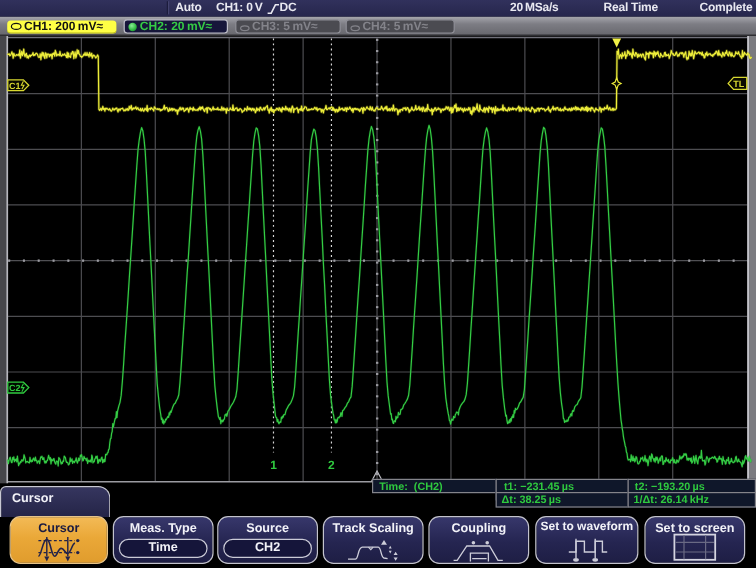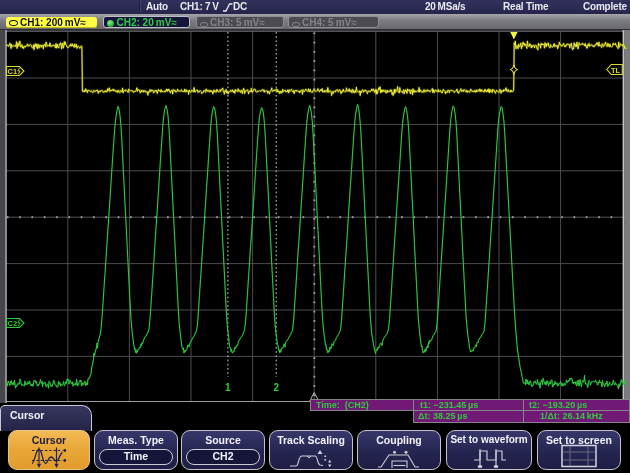--- a/index.html
+++ b/index.html
@@ -12,42 +12,42 @@
 #tbbox span{position:absolute;top:0.5px;white-space:pre}
 .tw{position:absolute;top:1px;white-space:pre}
 
 #chanbar{position:absolute;left:0;top:14px;width:630px;height:16px;
 background:linear-gradient(180deg,#a6a6ac 0%,#7d7d84 40%,#68686e 100%);
 border-bottom:1px solid #2e2e32;font-size:10px}
 .chb{position:absolute;top:2.5px;height:11.5px;border-radius:3px;white-space:pre;line-height:11px}
 .oval{display:inline-block;width:9px;height:6px;border-radius:50%;vertical-align:-0.5px;margin:0 2px 0 3px}
 
 #readout{position:absolute;left:310px;top:399px;width:320px;height:23.5px;font-size:9px;color:#2fca3f}
-#readout .cell{position:absolute;background:#701a75;border:1px solid #84848a;line-height:10px;white-space:pre}
+#readout .cell{position:absolute;background:#0f172a;border:1px solid #84848a;line-height:10px;white-space:pre}
 
 #tab{position:absolute;left:0;top:404.5px;width:92px;height:26px;
 background:linear-gradient(180deg,#36365f,#242447);
 border:1.5px solid #c8c8d3;border-bottom:none;border-radius:5px 10px 0 0;
 color:#f2f2f8;font-size:10.5px;padding:3.5px 0 0 9px}
 .btn{position:absolute;top:430px;height:40px;border-radius:9px;border:1.4px solid #c3c3cd;
 background:linear-gradient(180deg,#37376b 0%,#26265280 55%,#1f1f46 100%);
 background:linear-gradient(180deg,#37376b,#252551 55%,#1e1e44);
 color:#f2f2f8;font-size:10.5px;text-align:center;padding-top:2.5px}
 .btn .pill{position:absolute;left:4px;right:4px;top:17.5px;height:16px;border-radius:8px;
 border:1.2px solid #cbcbd7;background:#15153a;line-height:13.5px}
 #bcursor{left:8px;width:82px;background:linear-gradient(180deg,#f3ba56,#eaa838 45%,#e09c2d);
 color:#1b1b40;border-color:#e6c388}
 .bic{position:absolute;left:0;right:0;top:16.5px;text-align:center}
 </style></head><body>
 <div id="page">
 <div id="topbar">
  <span style="position:absolute;left:139px;top:1px;width:1px;height:11px;background:#1c1c3c"></span>
       <span style="position:absolute;left:140px;top:1px;width:1px;height:11px;background:#43436e"></span>
       <span class="tw" style="left:146px">Auto</span>
- <span class="tw" style="left:180px">CH1: 7 V</span>
+ <span class="tw" style="left:180px">CH1: 0 V</span>
  <svg style="position:absolute;left:222px;top:2.5px" width="11" height="9">
         <path d="M1 8 H4 L7.5 1 H10.5" stroke="#e9e9f1" stroke-width="1.3" fill="none"></path>
       </svg>
  <span class="tw" style="left:233px">DC</span>
  <span class="tw" style="left:425px">20 MSa/s</span>
  <span class="tw" style="left:503px">Real Time</span>
  <span class="tw" style="left:583px">Complete</span>
 </div>
 <div id="chanbar">
  <div class="chb" style="left:6px;width:91px;background:#ffff45;color:#111;box-shadow:inset 0 -1px 0 #b8b818"><span class="oval" style="border:1.3px solid #111"></span>CH1: 200 mV≈</div>
@@ -188,21 +188,21 @@
 <text x="7.5" y="326" fill="#2fca3f" font-size="7.5" font-weight="bold" font-family="Liberation Sans, sans-serif">C2</text>
 <path d="M19.5 319.8 L17.8 323 L20 323 L18.2 326.4" fill="none" stroke="#2fca3f" stroke-width="0.9"></path>
 <path d="M622.3 64.5 L611.3 64.5 L606.8 69.5 L611.3 74.5 L622.3 74.5 Z" fill="#0a0a00" stroke="#d8d830" stroke-width="1.1"></path>
 <text x="611" y="72.7" fill="#d8d830" font-size="7.5" font-weight="bold" font-family="Liberation Sans, sans-serif">TL</text>
 </svg>
 <div id="readout">
  <div class="cell" style="left:0;top:0;width:104px;height:12px;padding-left:5px">Time:  (CH2)</div>
  <div class="cell" style="left:103px;top:0;width:111px;height:18px;padding-left:6px">t1: −231.45 µs</div>
  <div class="cell" style="left:213px;top:0;width:107px;height:12px;padding-left:5px">t2: −193.20 µs</div>
  <div class="cell" style="left:103px;top:11px;width:111px;height:12.5px;padding-left:4px">Δt: 38.25 µs</div>
- <div class="cell" style="left:213px;top:11px;width:107px;height:12.5px;padding-left:16px">1/Δt: 26.14 kHz</div>
+ <div class="cell" style="left:213px;top:11px;width:107px;height:12.5px;padding-left:4px">1/Δt: 26.14 kHz</div>
 </div>
 
 <div id="tab">Cursor</div>
 <div class="btn" id="bcursor">Cursor<span class="bic" style="top:15px"><svg width="38" height="23" viewBox="0 0 38 23">
 <g stroke="#23234a" fill="none" stroke-width="1.2">
 <line x1="2" y1="4.5" x2="32.5" y2="4.5" stroke-dasharray="2.4 1.9"></line>
 <line x1="2" y1="14.5" x2="32.5" y2="14.5" stroke-dasharray="2.4 1.9"></line>
 <path d="M2 17.5 C4.5 17.5 5.5 3.5 9 3.5 C12.2 3.5 12.6 17.5 15.6 17.5 C17.8 17.5 18.2 11 21 11 C23.6 11 24 15.2 26.4 15.2 C29 15.2 30 7 32.5 6.5" stroke-width="1.3"></path>
 <line x1="9" y1="1.5" x2="9" y2="17.5"></line>
 <line x1="26.5" y1="1.5" x2="26.5" y2="17.5"></line>

